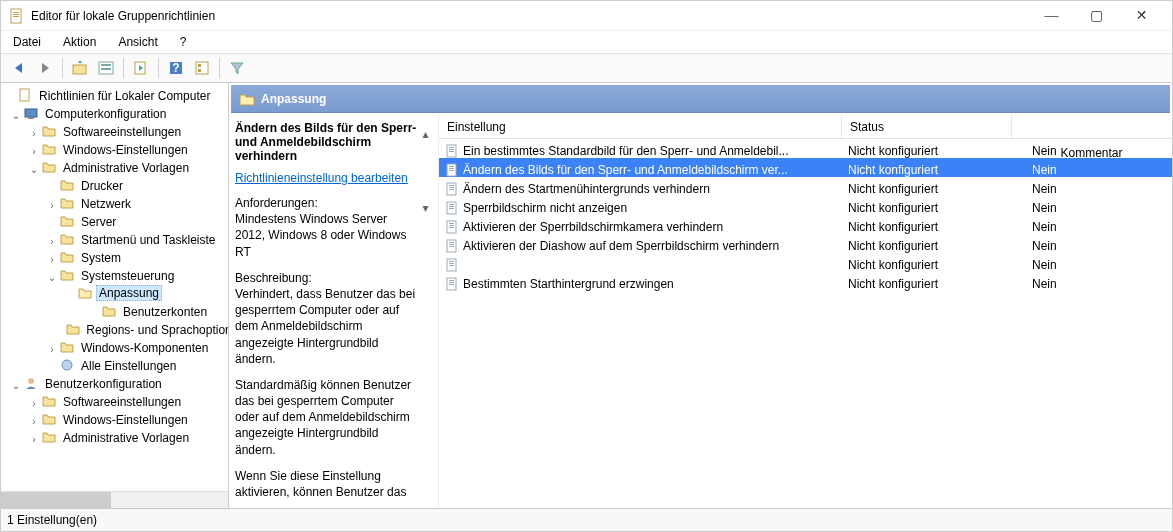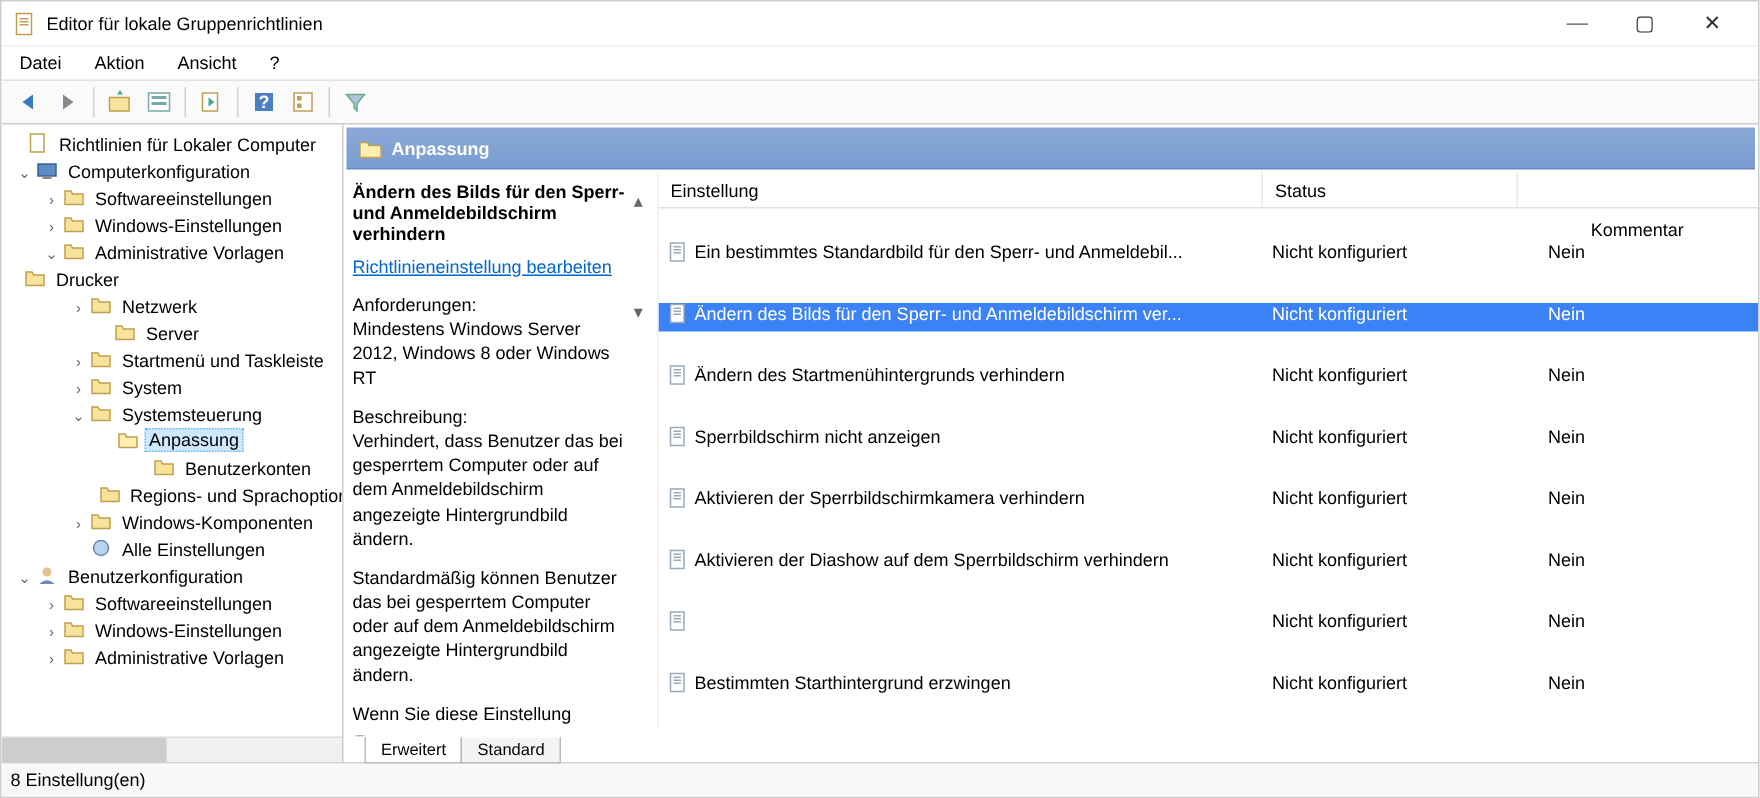--- a/index.html
+++ b/index.html
@@ -36,21 +36,21 @@
   .detail-link { color:#0066cc; text-decoration:underline; margin-bottom:10px; display:inline-block; }
   .detail-para { margin-bottom:10px; line-height:1.35; }
   .scroll-col { width:17px; display:flex; flex-direction:column; align-items:center; padding-top:6px; gap:60px; color:#666; }
   .list-pane { flex:1; display:flex; flex-direction:column; min-width:0; }
   .list-header { display:flex; height:24px; border-bottom:1px solid #e0e0e0; }
   .list-header .col { display:flex; align-items:center; padding:0 8px; border-right:1px solid #e8e8e8; }
   .col-setting { flex:1; }
   .col-status { width:170px; }
   .col-comment { width:160px; justify-content:center; border-right:none;margin-top:38px; }
   .list-body { flex:1; overflow:auto; }
-  .list-row { display:flex; height:19px; align-items:flex-start;margin-top:22px; }
+  .list-row { display:flex; height:19px; align-items:flex-end; }
   .list-row .cell { padding:0 6px; white-space:nowrap; overflow:hidden; text-overflow:ellipsis; }
   .list-row .cell-setting { flex:1; display:flex; align-items:center; gap:4px; }
   .list-row .cell-status { width:170px; }
   .list-row .cell-comment { width:160px; text-align:left; padding-left:20px; }
   .list-row.selected { background:#3b82f6; color:#fff; }
   .list-icon { width:14px; height:14px; flex-shrink:0; }
   .tabs-bar { height:22px; display:flex; align-items:flex-end; padding-left:8px; border-top:0px solid #ccc; }
   .tab { padding:2px 10px; border:1px solid #bbb; border-top-color:#fff; background:#fff; font-size:11px; position:relative; top:1px; }
   .tab + .tab { margin-left:-1px; }
   .tab.inactive { background:#f4f4f4; }
@@ -181,39 +181,39 @@
       </div>
       <div class="tree-row" style="padding-left:26px">
         <span class="arrow">⌄</span>
         <span class="node-icon">
             <svg width="14" height="14">
               <path d="M1 3 L5 3 L6 5 L13 5 L13 12 L1 12 Z" fill="#f7e39a" stroke="#c0a050"></path>
             </svg>
           </span>
         <span class="label-box">Administrative Vorlagen</span>
       </div>
-      <div class="tree-row" style="">
+      <div class="tree-row" style="padding-left:44px">
         <span class="arrow blank">›</span>
         <span class="node-icon">
             <svg width="14" height="14">
               <path d="M1 3 L5 3 L6 5 L13 5 L13 12 L1 12 Z" fill="#f7e39a" stroke="#c0a050"></path>
             </svg>
           </span>
         <span class="label-box">Drucker</span>
       </div>
       <div class="tree-row" style="padding-left:44px">
         <span class="arrow">›</span>
         <span class="node-icon">
             <svg width="14" height="14">
               <path d="M1 3 L5 3 L6 5 L13 5 L13 12 L1 12 Z" fill="#f7e39a" stroke="#c0a050"></path>
             </svg>
           </span>
         <span class="label-box">Netzwerk</span>
       </div>
-      <div class="tree-row" style="padding-left:60px">
+      <div class="tree-row" style="padding-left:44px">
         <span class="arrow blank">›</span>
         <span class="node-icon">
             <svg width="14" height="14">
               <path d="M1 3 L5 3 L6 5 L13 5 L13 12 L1 12 Z" fill="#f7e39a" stroke="#c0a050"></path>
             </svg>
           </span>
         <span class="label-box">Server</span>
       </div>
       <div class="tree-row" style="padding-left:44px">
         <span class="arrow">›</span>
@@ -485,24 +485,19 @@
                   </svg>
                 </span>
                 <span>Bestimmten Starthintergrund erzwingen</span>
               </div>
               <div class="cell cell-status">Nicht konfiguriert</div>
               <div class="cell cell-comment">Nein</div>
             </div>
           </div>
       </div>
     </div>
-    <div class="tabs-bar">
-      <div style="border-top:1px solid #bbb; width:6px; height:1px; position:relative; top:-17px;"></div>
-      <div class="tab">Erweitert</div>
-      <div class="tab inactive">Standard</div>
-    </div>
   </div>
 
 </div>
 
 <div class="status-bar">
-  <span>8 Einstellung(en)</span>
+  <span>1 Einstellung(en)</span>
 </div>
 
 </body></html>

